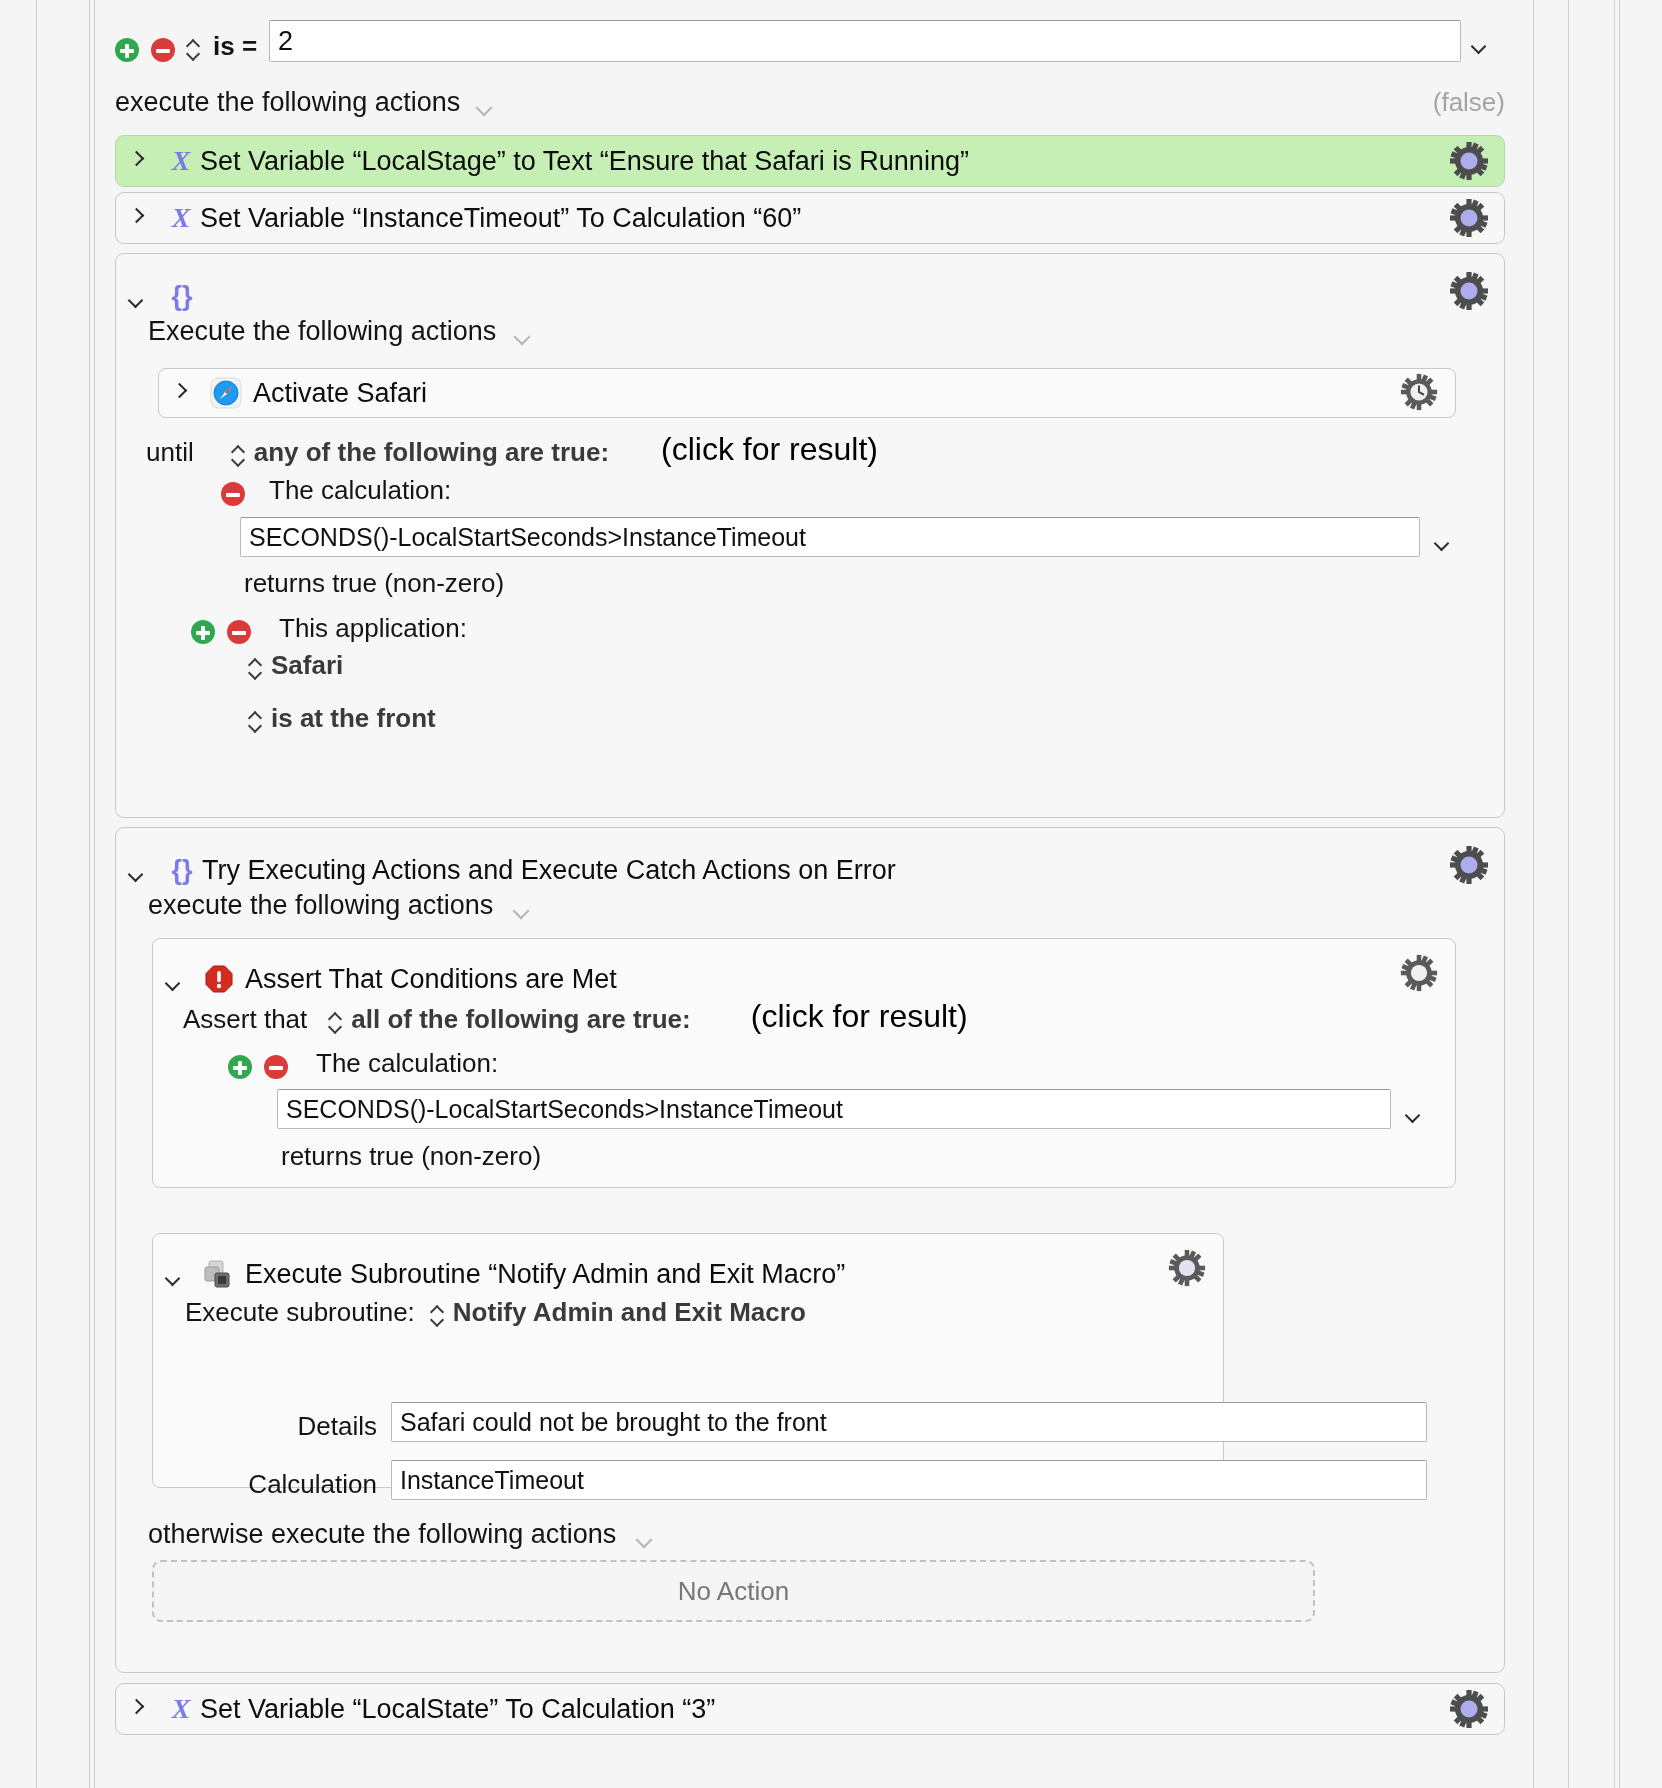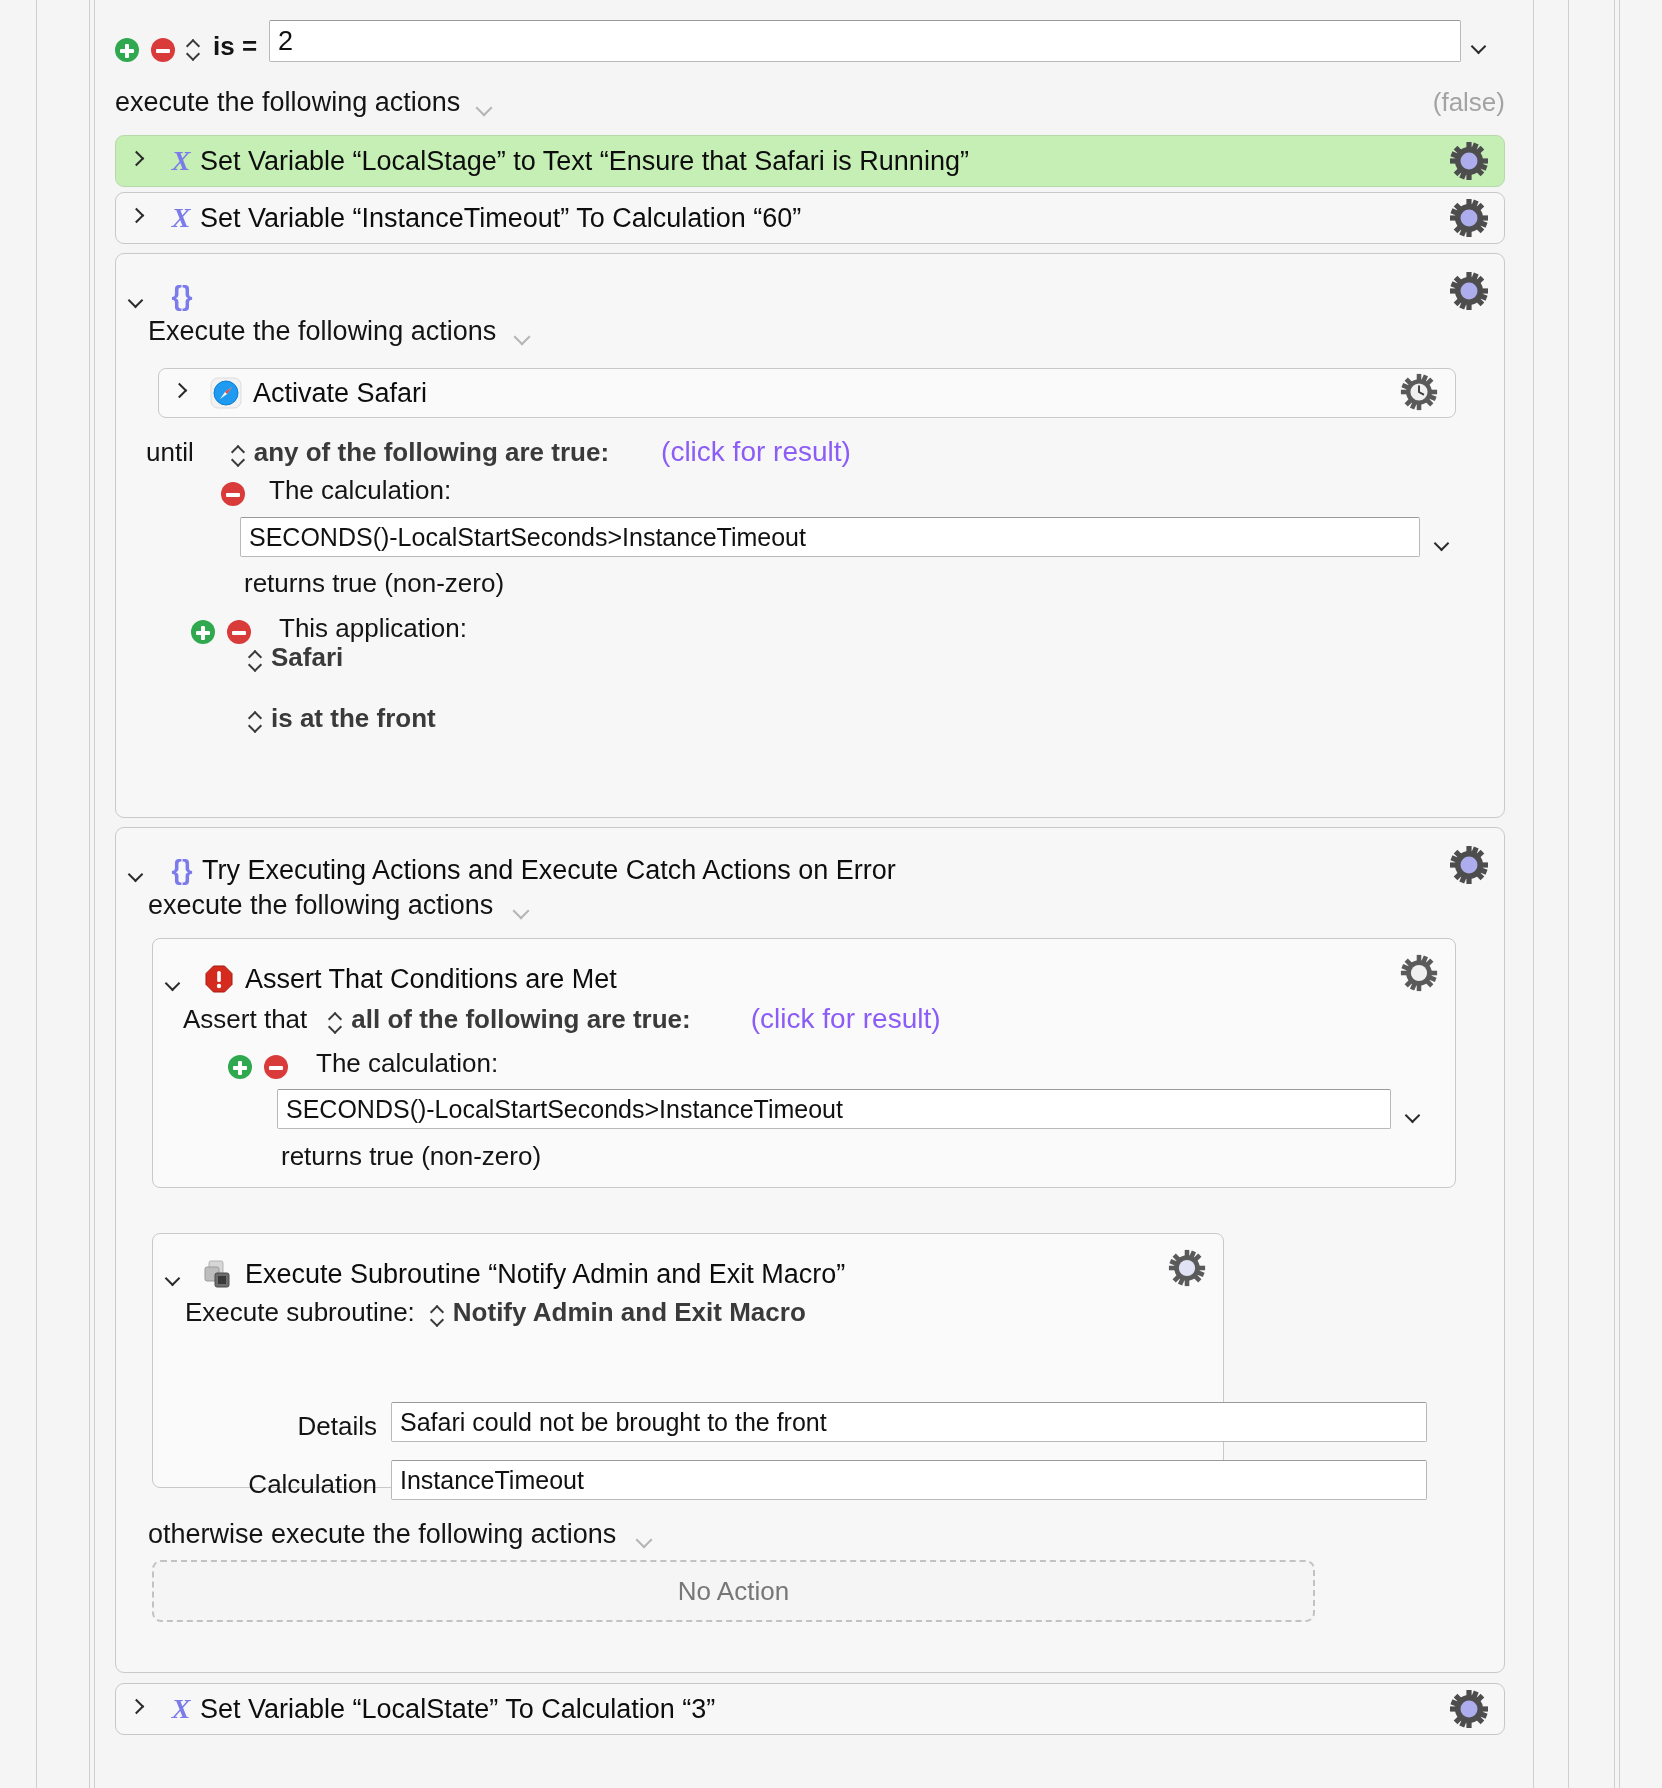--- a/index.html
+++ b/index.html
@@ -89,21 +89,21 @@
   .card.plain { background:#f7f7f7; }
   .card.group { background:#f7f7f7; border-color:#c9c9c9; }
   .card.inner { background:#fafafa; border-color:#c9c9c9; border-radius:8px; }
 
   .title-row { display:flex; align-items:center; gap:0; padding:0 14px; height:100%; }
   .title-txt { font-size:27px; color:#0d0d0d; white-space:nowrap; }
 
   .lbl { font-size:26px; color:#141414; }
   .lbl.bold { font-weight:bold; color:#3a3a3a; }
   .muted { color:#a3a3a3; font-size:26px; }
-  .muted2 { color:#8b5cf6; font-size:28px; }
+  .muted2 { color:#000000; font-size:32px; }
 
   .noaction {
     border:2px dashed #c2c2c2;
     border-radius:9px;
     height:62px;
     display:flex; align-items:center; justify-content:center;
     color:#777; font-size:26px;
     background:#f5f5f5;
   }
 
@@ -313,21 +313,21 @@
       <span class="tf" style="flex:1; height:40px;">SECONDS()-LocalStartSeconds&gt;InstanceTimeout</span>
       <span class="chev down dk" style="width:20px;height:20px;margin-left:16px;"></span>
     </div>
     <div class="lbl" style="position:absolute; left:128px; top:314px;">returns true (non-zero)</div>
 
     <div class="row" style="position:absolute; left:75px; top:360px; height:30px; gap:12px;">
       <span class="pm plus"></span>
       <span class="pm minus"></span>
       <span class="lbl" style="margin-left:16px;">This application:</span>
     </div>
-    <div class="row" style="position:absolute; left:133px; top:389px; height:30px;">
+    <div class="row" style="position:absolute; left:133px; top:397px; height:30px;">
       <span class="ud"></span>
       <span class="lbl bold" style="margin-left:8px;">Safari</span>
     </div>
     <div class="row" style="position:absolute; left:133px; top:450px; height:30px;">
       <span class="ud"></span>
       <span class="lbl bold" style="margin-left:8px;">is at the front</span>
     </div>
   </div>
 
   <div class="card group" style="position:absolute; left:20px; top:827px; width:1390px; height:846px;">

